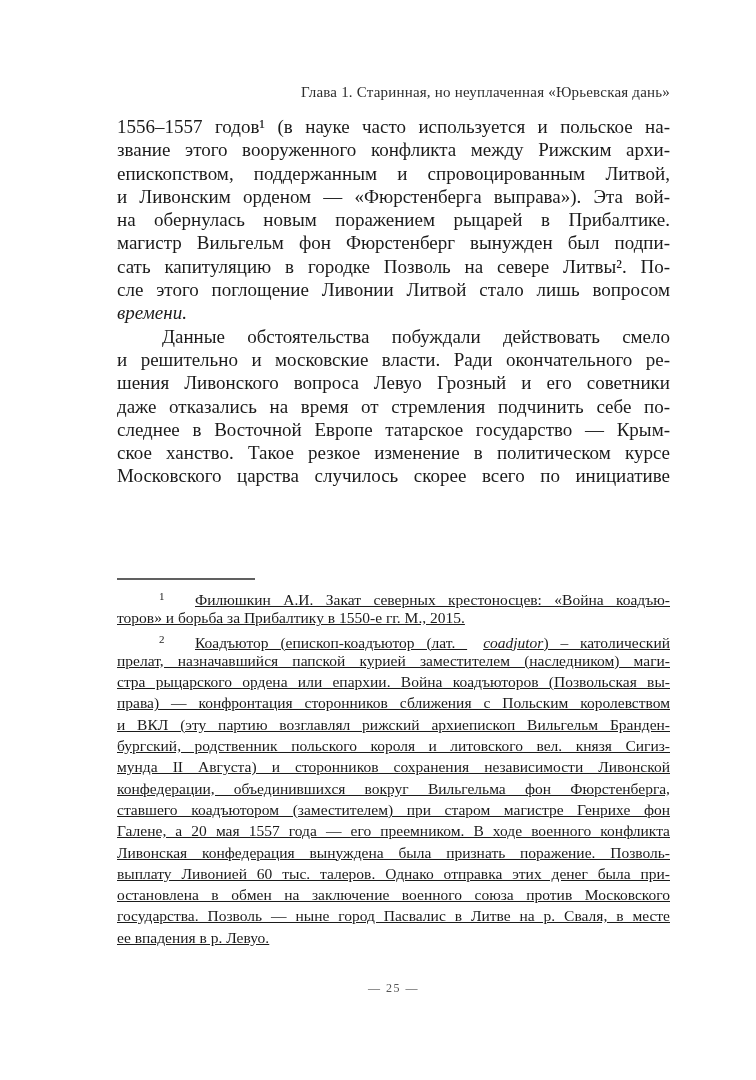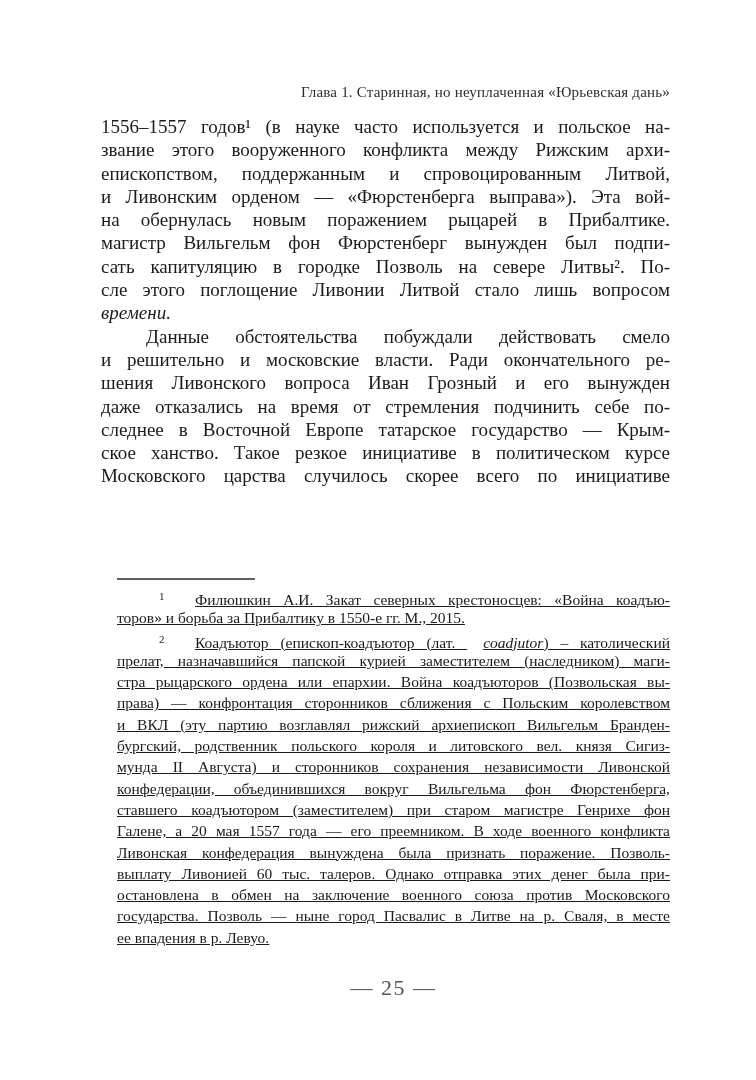--- a/index.html
+++ b/index.html
@@ -20,21 +20,21 @@
     position: absolute;
     top: 82px; left: 117px; right: 86px;
     font-size: 15px; line-height: 20px;
     color: #2d2d2d;
     text-align: right;
     letter-spacing: 0.2px;
   }
   
   .body-text {
     position: absolute;
-    top: 115px; left: 101px; right: 86px;
+    top: 115px; left: 117px; right: 86px;
   }
   .line {
     height: 23.3px; line-height: 23.3px;
     font-size: 19px;
     text-align: justify;
     text-align-last: justify;
     text-justify: inter-word;
     white-space: normal;
   }
   .line.noj { text-align-last: left; font-style: italic; }
@@ -68,21 +68,21 @@
     text-indent: 0;
     color: #1b1b1b;
   }
   .fn-italic { font-style: italic; margin-left: 16px; }
   
   .page-number {
     position: absolute;
     top: 977px; left: 117px; right: 86px;
     height: 22px; line-height: 22px;
     text-align: center;
-    font-size: 22px;
+    font-size: 12px;
     color: #555555;
     letter-spacing: 1.5px;
   }
 </style>
 </head>
 <body>
 
 <div class="page">
 
   <div class="running-head">Глава 1.  Старинная, но неуплаченная «Юрьевская дань»</div>
@@ -92,24 +92,24 @@
     <div class="line">звание этого вооруженного конфликта между Рижским архи-</div>
     <div class="line">епископством, поддержанным и спровоцированным Литвой,</div>
     <div class="line">и Ливонским орденом — «Фюрстенберга выправа»). Эта вой-</div>
     <div class="line">на обернулась новым поражением рыцарей в Прибалтике.</div>
     <div class="line">магистр Вильгельм фон Фюрстенберг вынужден был подпи-</div>
     <div class="line">сать капитуляцию в городке Позволь на севере Литвы². По-</div>
     <div class="line">сле этого поглощение Ливонии Литвой стало лишь вопросом</div>
     <div class="line noj">времени.</div>
     <div class="line indent">Данные обстоятельства побуждали действовать смело</div>
     <div class="line">и решительно и московские власти. Ради окончательного ре-</div>
-    <div class="line">шения Ливонского вопроса Иван Грозный и его вынужден</div>
+    <div class="line">шения Ливонского вопроса Левуо Грозный и его советники</div>
     <div class="line">даже отказались на время от стремления подчинить себе по-</div>
     <div class="line">следнее в Восточной Европе татарское государство — Крым-</div>
-    <div class="line">ское ханство. Такое резкое инициативе в политическом курсе</div>
+    <div class="line">ское ханство. Такое резкое изменение в политическом курсе</div>
     <div class="line">Московского царства случилось скорее всего по инициативе</div>
   </div>
 
   <div class="fn-rule"></div>
 
   <div class="footnotes">
 
     <div class="fn-line first">
       <span class="fn-marker">1</span><span>Филюшкин А.И. Закат северных крестоносцев: «Война коадъю-</span>
     </div>

